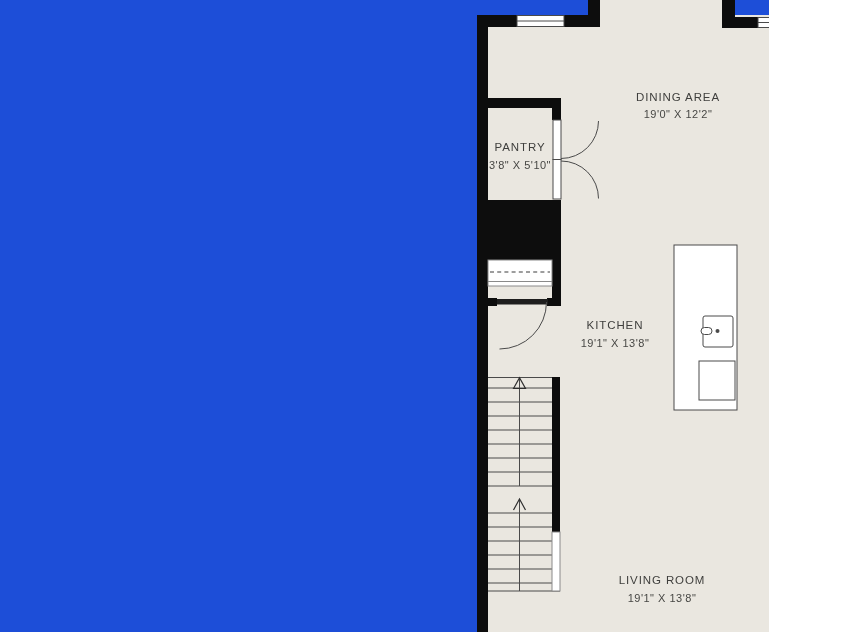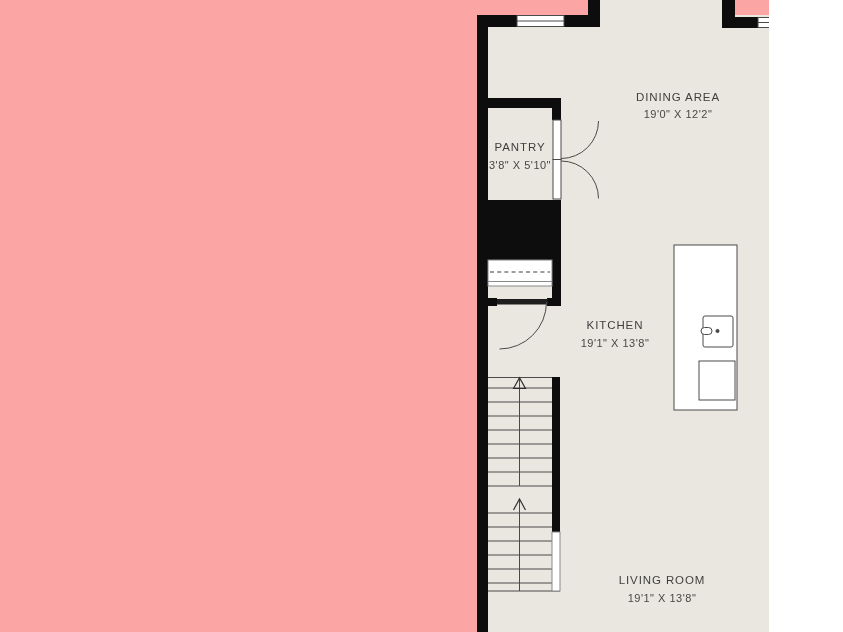--- a/index.html
+++ b/index.html
@@ -1,17 +1,17 @@
 <!DOCTYPE html>
 <html><head>
 <meta charset="utf-8">
 <title>Floor Plan</title>
 <style>
   html,body{margin:0;padding:0;background:#ffffff;}
-  .canvas{position:relative;width:769px;height:632px;background:#fca5a5;overflow:hidden;
+  .canvas{position:relative;width:769px;height:632px;background:#1d4ed8;overflow:hidden;
           font-family:"Liberation Sans",sans-serif;}
   svg{position:absolute;left:0;top:0;}
   .wall{fill:#0d0d0d;stroke:none;}
   .fx{fill:#ffffff;stroke:#4a4a4a;stroke-width:1;}
   .fx-lt{fill:#ffffff;stroke:#8a8a8a;stroke-width:1;}
   .ln{stroke:#4a4a4a;stroke-width:1;fill:none;}
   .ln-lt{stroke:#8a8a8a;stroke-width:1;fill:none;}
   .ln-dk{stroke:#2e2e2e;stroke-width:1.2;fill:none;}
   .dash{stroke:#3c3c3c;stroke-width:1.2;fill:none;stroke-dasharray:4 3.2;}
   .room-label{font-size:11.5px;letter-spacing:0.9px;fill:#3f3f3d;text-anchor:middle;}

